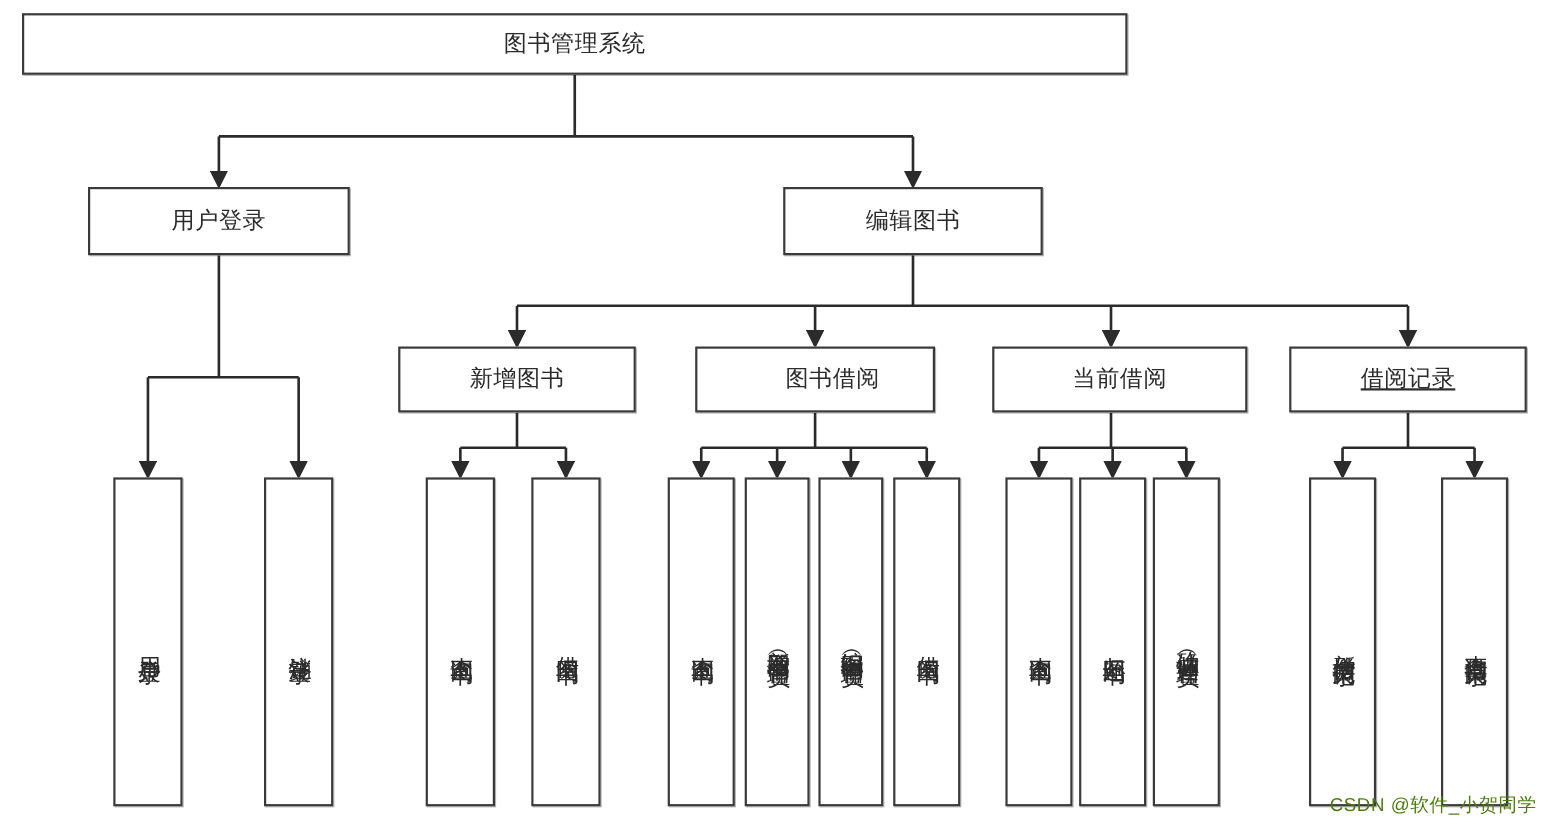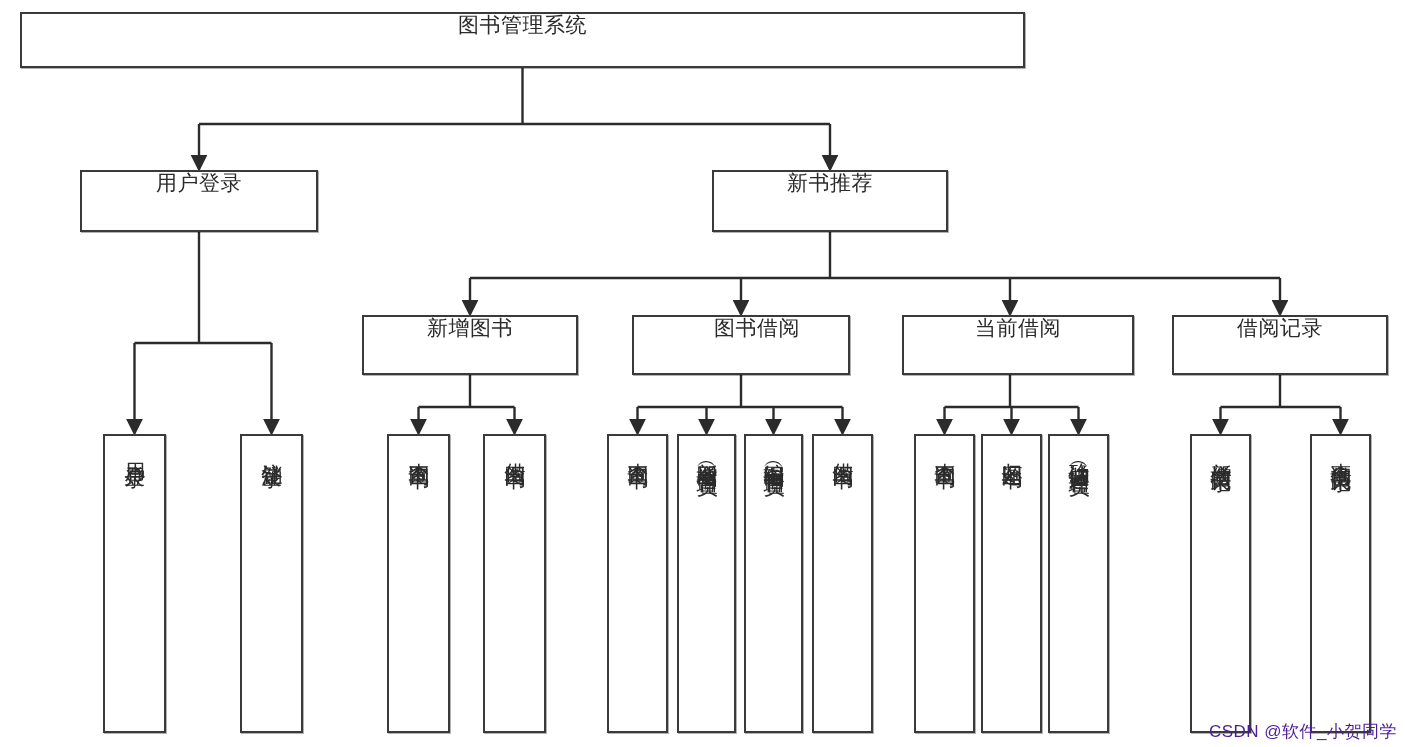--- a/index.html
+++ b/index.html
@@ -25,20 +25,21 @@
     height: 747px;
     pointer-events: none;
   }
   .node {
     position: absolute;
     box-sizing: border-box;
     background: #ffffff;
     border: 2px solid #3a3a3a;
     box-shadow: 1px 1px 0 rgba(0,0,0,0.30);
     display: flex;
+    align-items: center;
     justify-content: center;
     color: #2b2b2b;
     line-height: 1.08;
   }
   .node.horiz {
     font-size: 21px;
     letter-spacing: 0.5px;
   }
   .node.vert {
     font-size: 21px;
@@ -50,21 +51,21 @@
     text-orientation: upright;
     white-space: nowrap;
     line-height: 1.18;
     letter-spacing: 2px;
   }
   .watermark {
     position: absolute;
     right: 8px;
     bottom: 4px;
     font-size: 17px;
-    color: #4c1d95;
+    color: #4d7c0f;
     white-space: nowrap;
     letter-spacing: 0.5px;
   }
 </style>
 </head>
 <body>
 
 <div id="canvas">
   <svg id="wires" viewBox="0 0 1405 747">
       <defs>
@@ -107,32 +108,32 @@
       <path d="M 1340.5 407 L 1340.5 433" stroke="#2b2b2b" stroke-width="2.4" fill="none" marker-end="url(#arrow)"></path>
     </svg>
   <div id="nodes">
       <div class="node horiz" style="left: 20px; top: 12px; width: 1005px; height: 56px;">
         <span>图书管理系统</span>
       </div>
       <div class="node horiz" style="left: 80px; top: 170px; width: 238px; height: 62px;">
         <span>用户登录</span>
       </div>
       <div class="node horiz" style="left: 712px; top: 170px; width: 236px; height: 62px;">
-        <span>新书推荐</span>
+        <span>编辑图书</span>
       </div>
       <div class="node horiz" style="left: 362px; top: 315px; width: 216px; height: 60px;">
         <span>新增图书</span>
       </div>
       <div class="node horiz" style="left: 632px; top: 315px; width: 218px; height: 60px; padding-left: 32px;">
         <span>图书借阅</span>
       </div>
       <div class="node horiz" style="left: 902px; top: 315px; width: 232px; height: 60px;">
         <span>当前借阅</span>
       </div>
-      <div class="node horiz" style="left: 1172px; top: 315px; width: 216px; height: 60px;">
+      <div class="node horiz" style="left: 1172px; top: 315px; width: 216px; height: 60px; text-decoration: underline;">
         <span>借阅记录</span>
       </div>
       <div class="node vert" style="left: 103px; top: 434px; width: 63px; height: 299px;">
         <span class="vlabel">用户登录</span>
       </div>
       <div class="node vert" style="left: 240px; top: 434px; width: 63px; height: 299px;">
         <span class="vlabel">注销登录</span>
       </div>
       <div class="node vert" style="left: 387px; top: 434px; width: 63px; height: 299px;">
         <span class="vlabel">查询图书</span>

